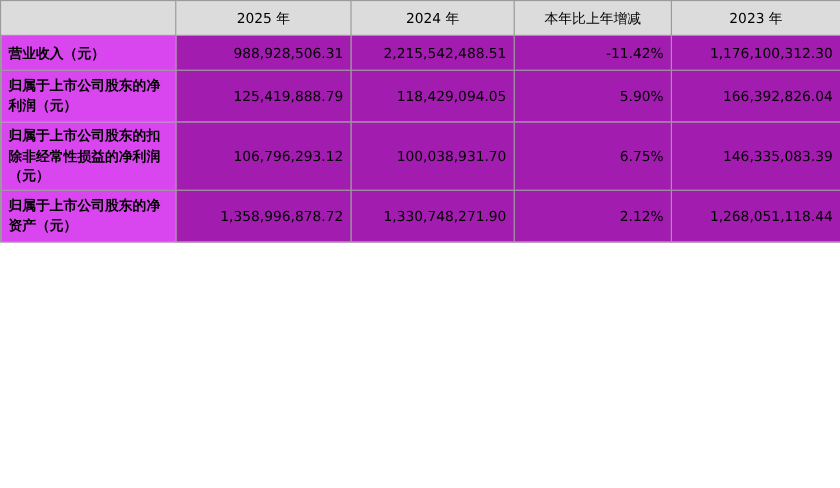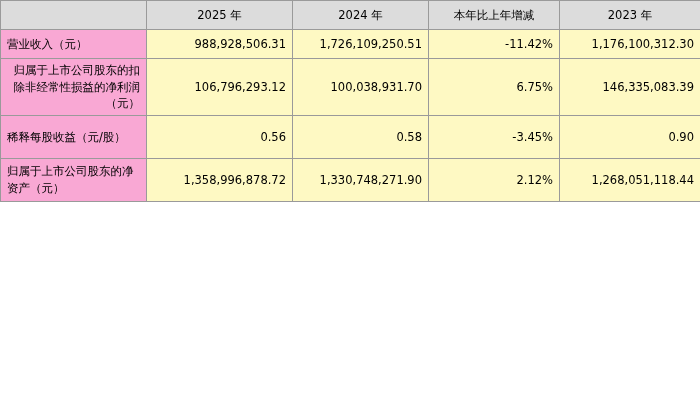--- a/index.html
+++ b/index.html
@@ -30,37 +30,38 @@
     margin-top: 32px;
   }
   col.c0 { width: 146px; }
   col.c1 { width: 146px; }
   col.c2 { width: 136px; }
   col.c3 { width: 131px; }
   col.c4 { width: 141px; }
 
   td.label {
     text-align: left;
-    background: #f9a8d4;
+    background: #d946ef;
+    font-weight: bold;
   }
   td.num {
     text-align: right;
-    background: #fef9c3;
+    background: #a21caf;
   }
   tr.header td {
     background: #dcdcdc;
     text-align: center;
     font-size: 11.5px;
   }
   tr.header td.blank {
     background: #dcdcdc;
   }
   .r1 td { height: 22px; }
   .r2 td { height: 36px; }
-  .r3 td { height: 48px; text-align: right; }
+  .r3 td { height: 48px; }
 </style>
 </head>
 <body>
 
 <table class="fin">
   <colgroup>
     <col class="c0">
       <col class="c1">
       <col class="c2">
       <col class="c3">
@@ -72,43 +73,43 @@
       <td class="blank"></td>
       <td>2025 年</td>
       <td>2024 年</td>
       <td>本年比上年增减</td>
       <td>2023 年</td>
     </tr>
 
     <tr class="r1">
       <td class="label">营业收入（元）</td>
       <td class="num">988,928,506.31</td>
-      <td class="num">1,726,109,250.51</td>
+      <td class="num">2,215,542,488.51</td>
       <td class="num">-11.42%</td>
       <td class="num">1,176,100,312.30</td>
     </tr>
 
+    <tr class="r2">
+      <td class="label">归属于上市公司股东的净利润（元）</td>
+      <td class="num">125,419,888.79</td>
+      <td class="num">118,429,094.05</td>
+      <td class="num">5.90%</td>
+      <td class="num">166,392,826.04</td>
+    </tr>
 
     <tr class="r3">
       <td class="label">归属于上市公司股东的扣除非经常性损益的净利润（元）</td>
       <td class="num">106,796,293.12</td>
       <td class="num">100,038,931.70</td>
       <td class="num">6.75%</td>
       <td class="num">146,335,083.39</td>
     </tr>
 
 
 
-    <tr class="r2">
-      <td class="label">稀释每股收益（元/股）</td>
-      <td class="num">0.56</td>
-      <td class="num">0.58</td>
-      <td class="num">-3.45%</td>
-      <td class="num">0.90</td>
-    </tr>
 
 
 
 
     <tr class="r2">
       <td class="label">归属于上市公司股东的净资产（元）</td>
       <td class="num">1,358,996,878.72</td>
       <td class="num">1,330,748,271.90</td>
       <td class="num">2.12%</td>
       <td class="num">1,268,051,118.44</td>

